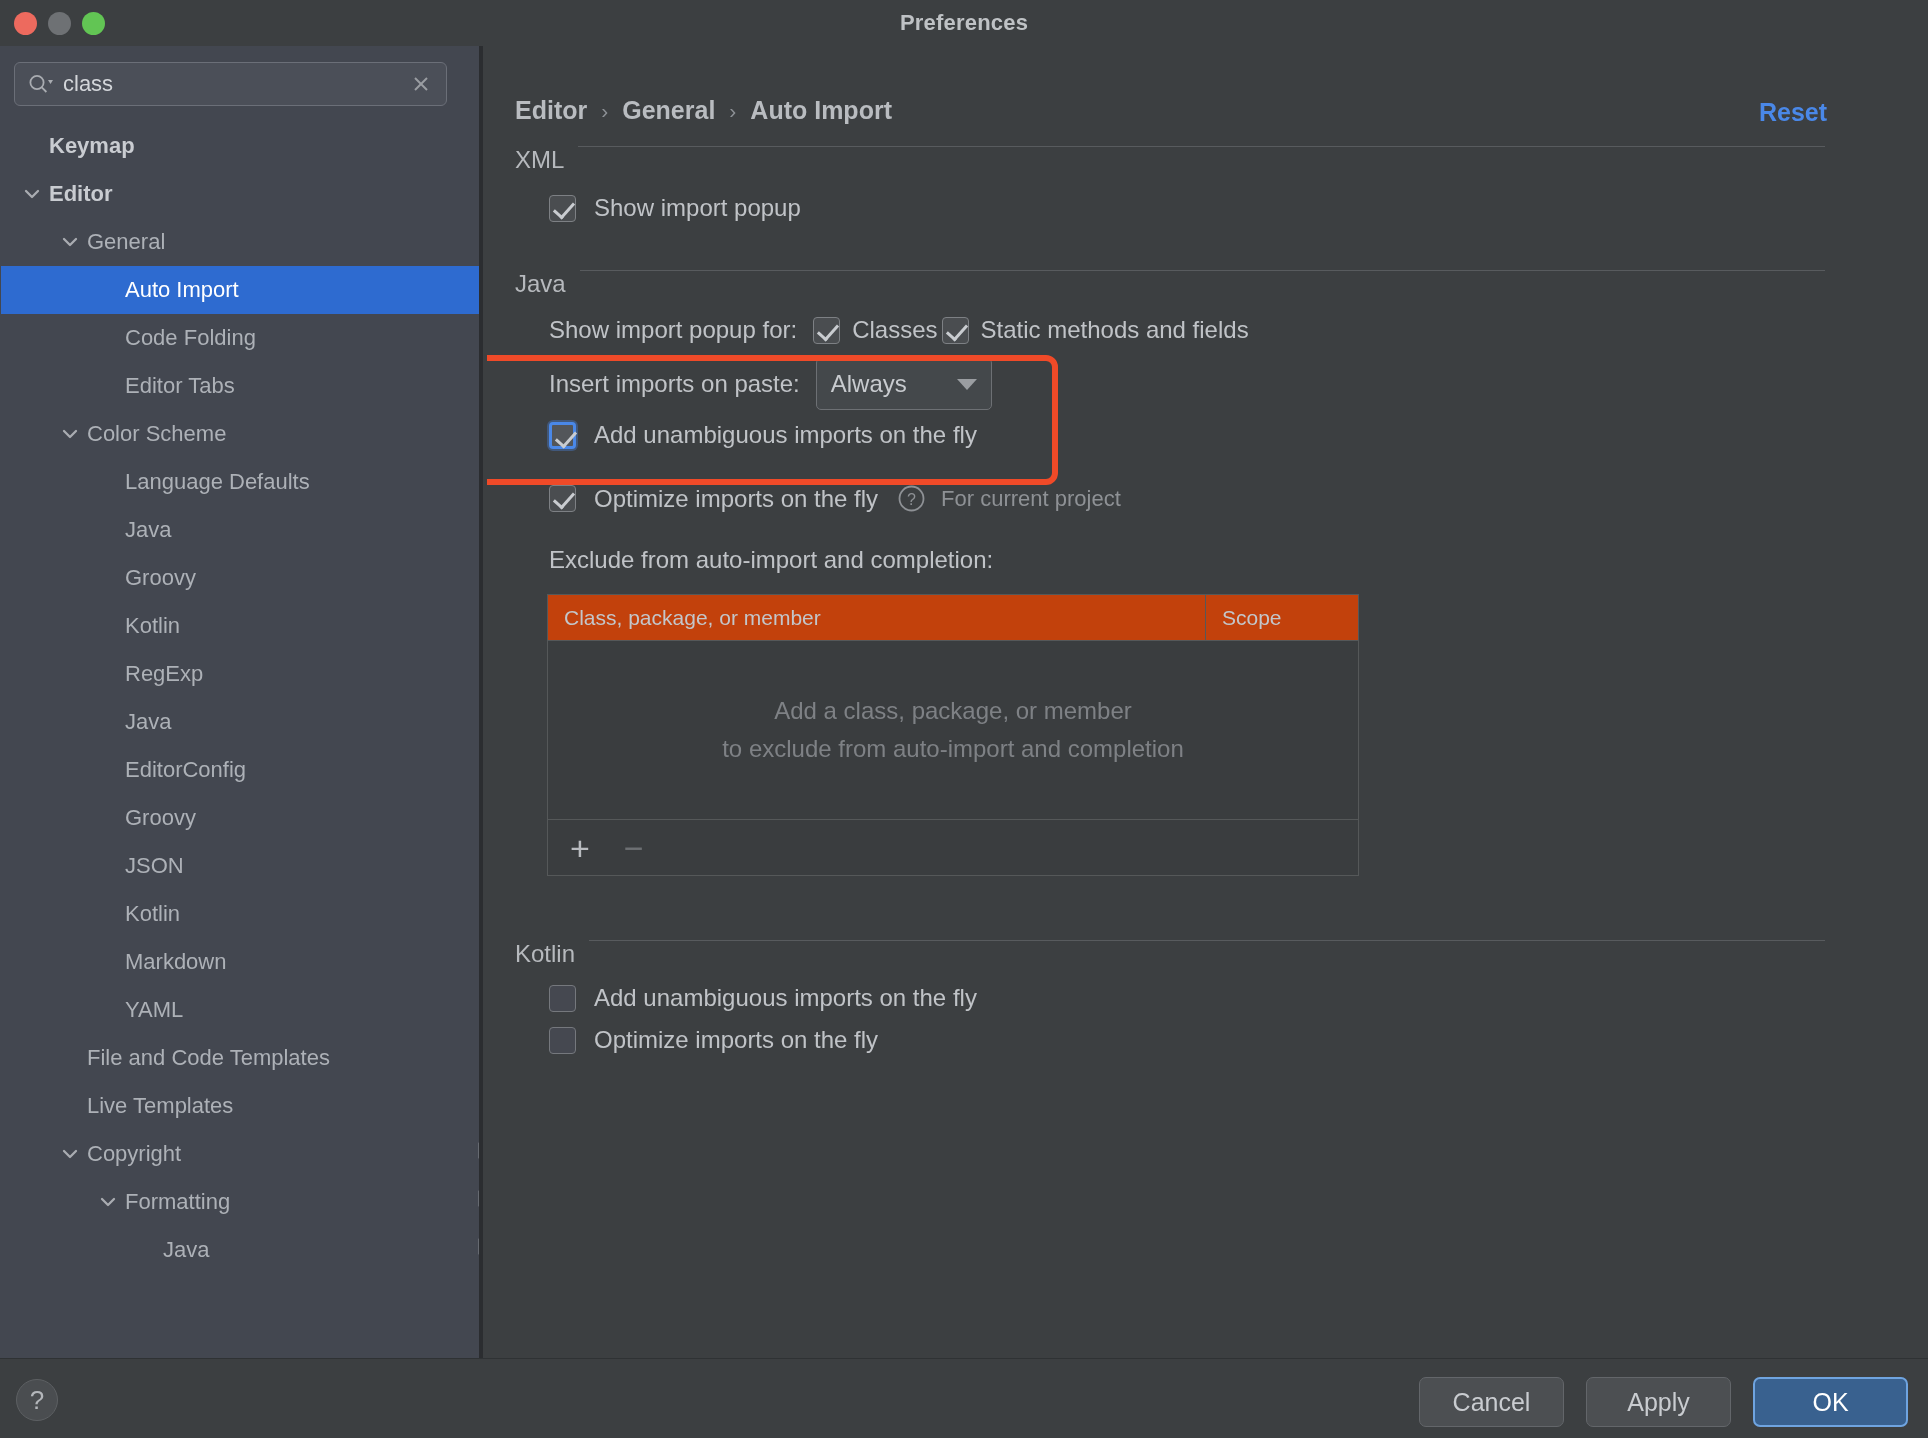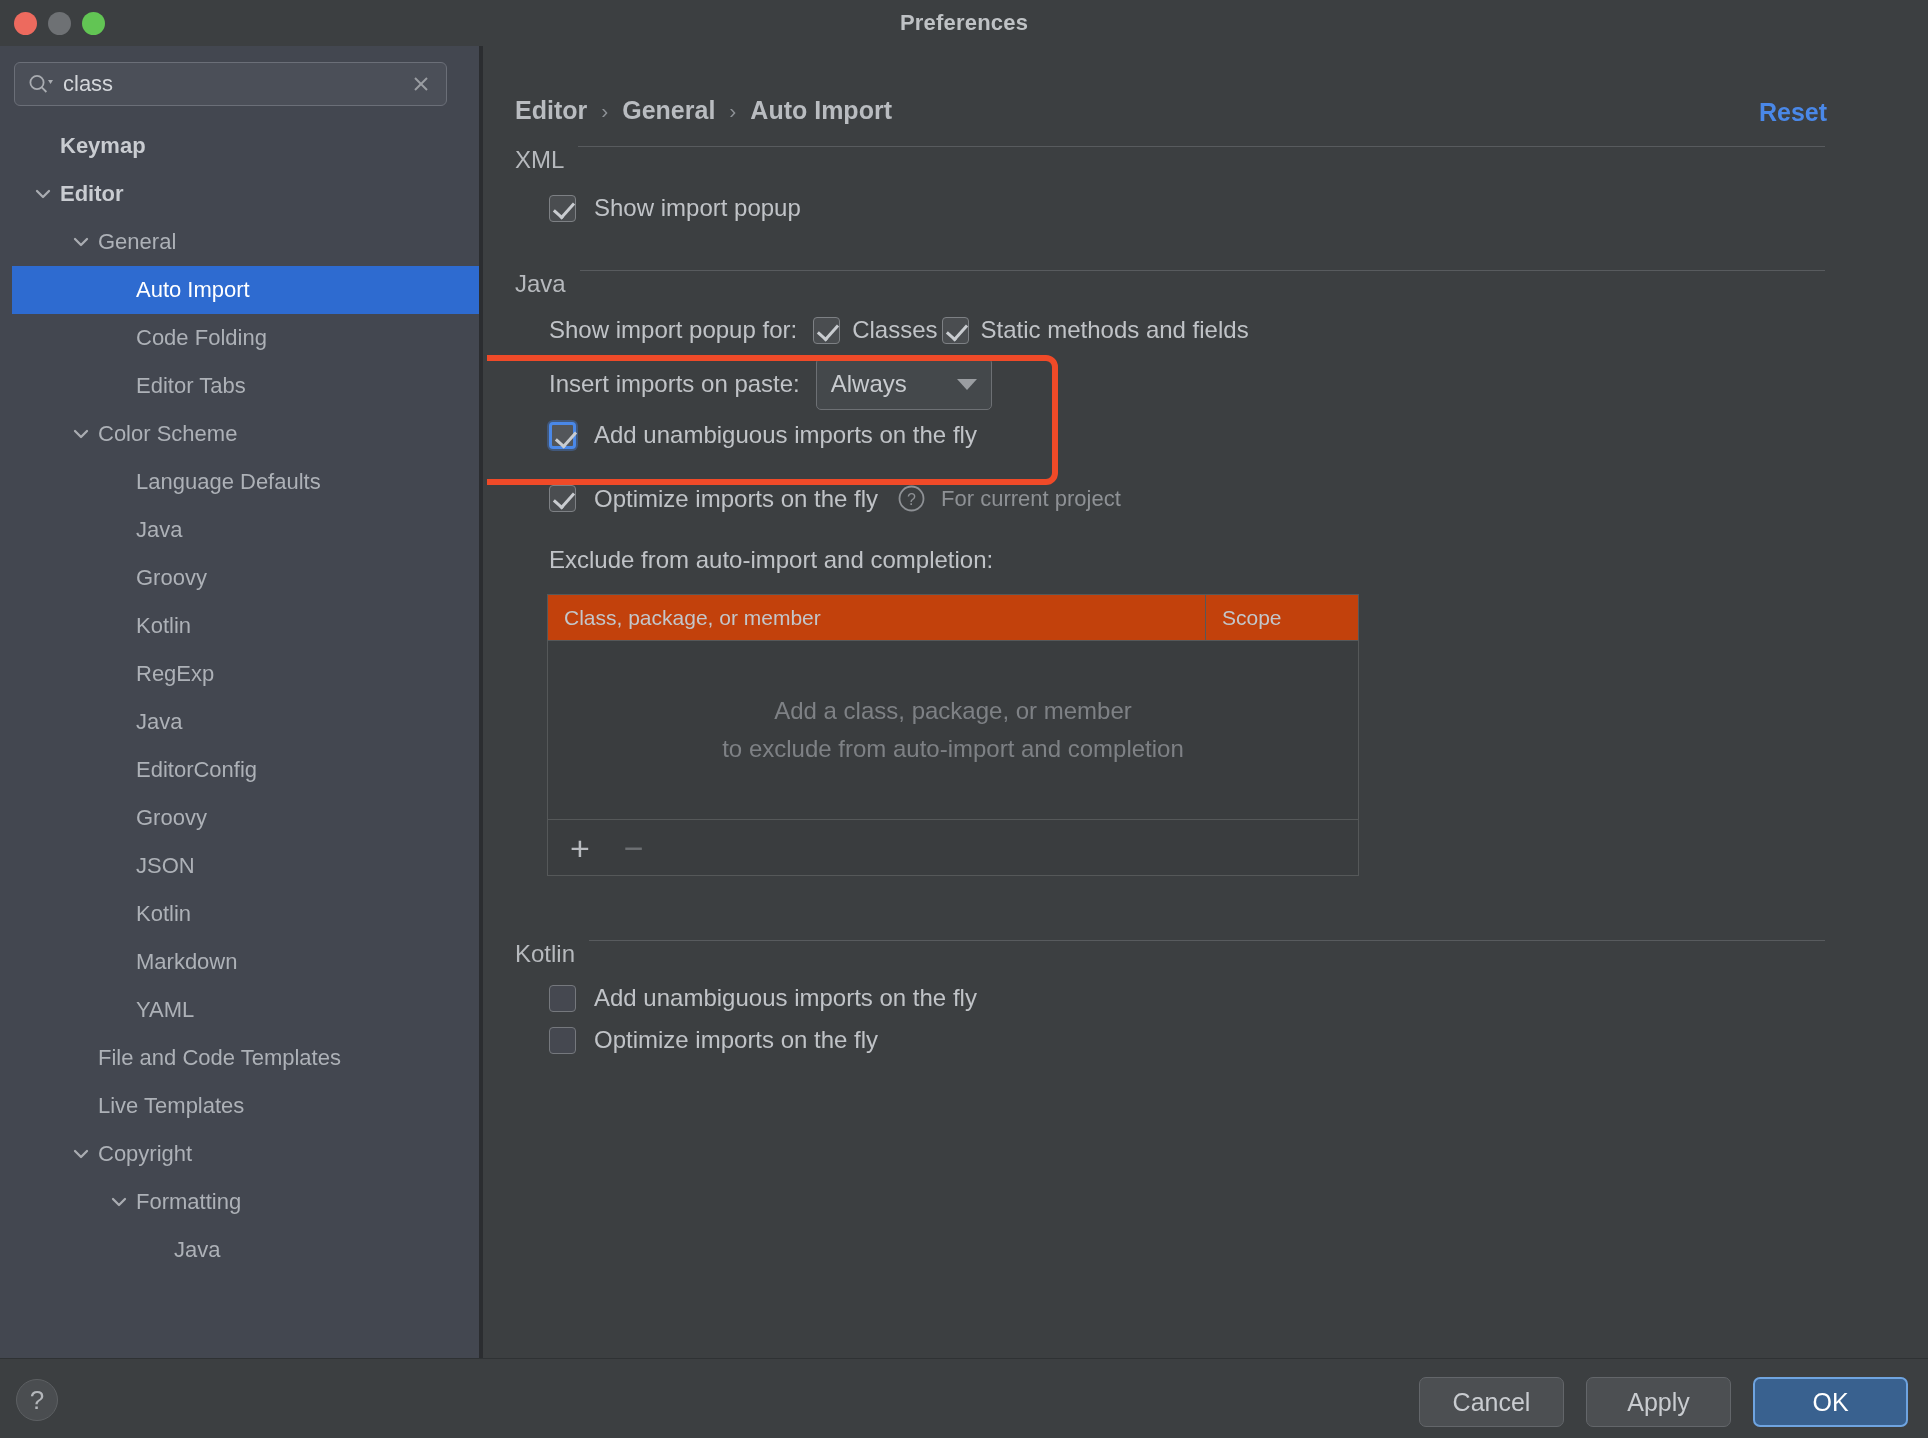--- a/index.html
+++ b/index.html
@@ -36,21 +36,21 @@
     position: relative; height: 44px; background: #4b4f58;
     border: 1px solid #6b6f78; border-radius: 6px;
     display: flex; align-items: center;
   }
   .search-icon { margin-left: 12px; width: 26px; height: 22px; flex: 0 0 auto; }
   .search-value {
     flex: 1; margin-left: 10px; color: #d3d6da; font-size: 22px; line-height: 1;
   }
   .search-clear { width: 34px; height: 34px; margin-right: 8px; flex: 0 0 auto; }
 
-  .tree { position: absolute; left: 12px; top: 76px; width: 530px; height: 1236px; overflow: hidden; }
+  .tree { position: absolute; left: 1px; top: 76px; width: 530px; height: 1236px; overflow: hidden; }
   .tree-row {
     position: relative; height: 48px; display: flex; align-items: center;
     color: #adb1b7; font-size: 22px; white-space: nowrap;
   }
   .tree-row.sel { background: #2e6bd0; color: #ffffff; }
   .tree-row.bold { color: #c9ccd1; font-weight: bold; }
   .tree-row.sel .tw-label { color: #fff; }
   .twisty { width: 26px; height: 26px; flex: 0 0 auto; margin-right: 4px; }
   .twisty.empty { visibility: hidden; }
   .tw-label { flex: 0 0 auto; }

